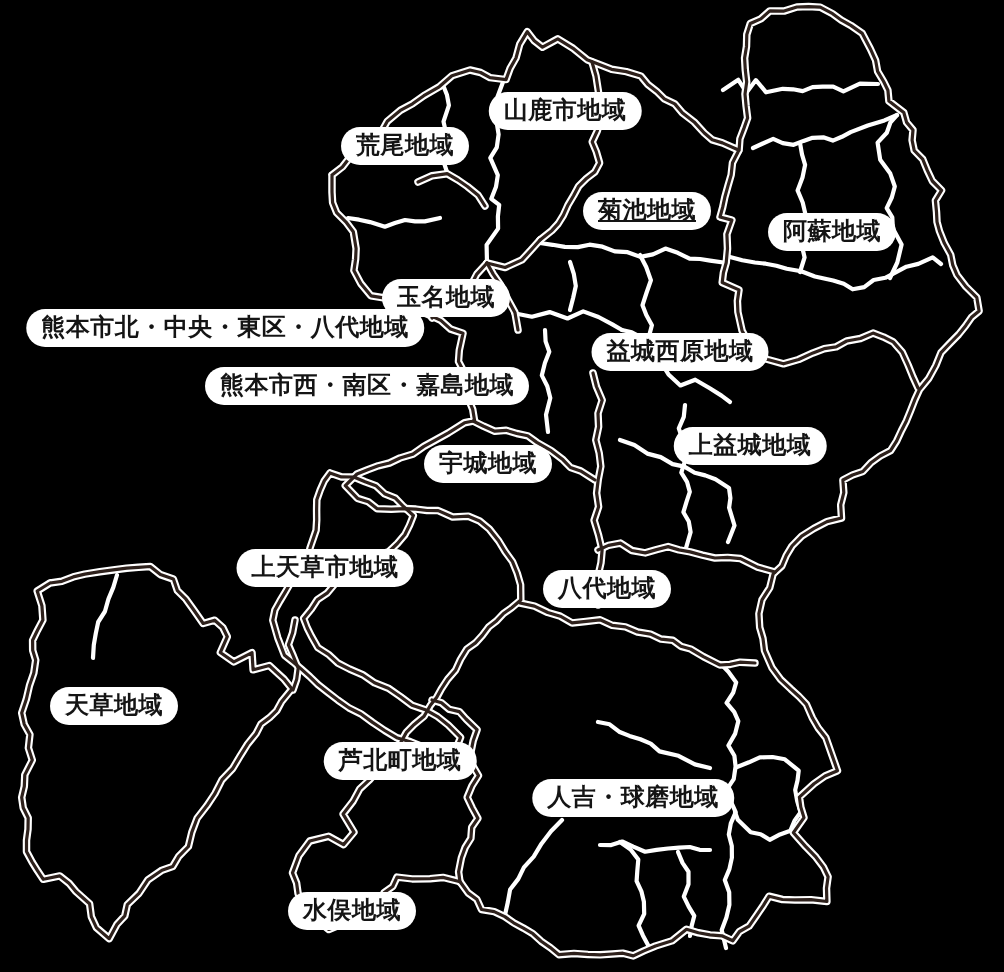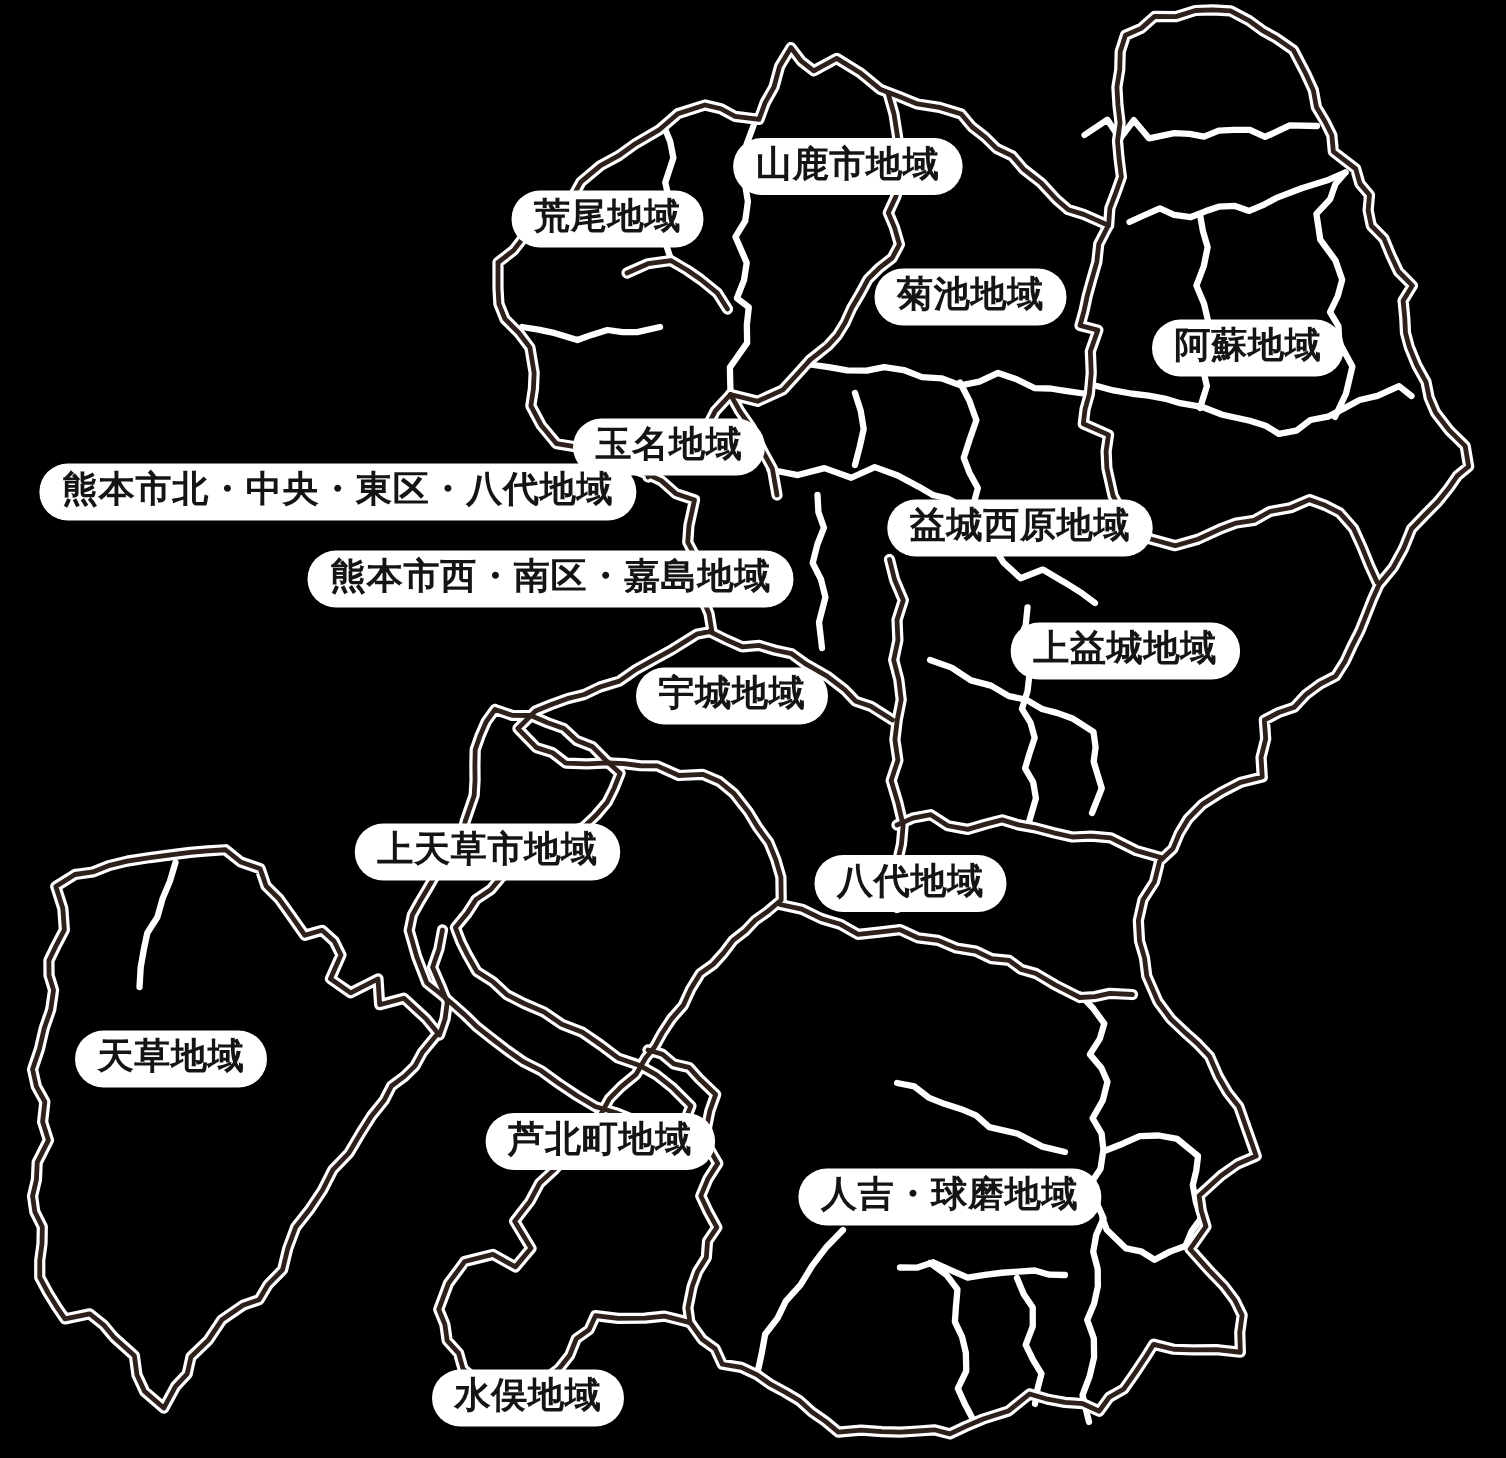--- a/index.html
+++ b/index.html
@@ -89,28 +89,28 @@
         <path d="M540.0,240.0L531.0,250.0L521.9,259.9L505.1,267.5L487,263" fill="none" stroke="#2e211c" stroke-width="3.2" stroke-linejoin="round" stroke-linecap="round"></path>
         <path d="M432.0,318.0L441.4,309.3L450.7,300.6L460.2,294.8L469.5,288.2L476.8,274.1L487,263" fill="none" stroke="#2e211c" stroke-width="3.2" stroke-linejoin="round" stroke-linecap="round"></path>
         <path d="M487.0,263.0L493.2,274.1L500.6,284.8L508.7,301.1L514.9,312.4L518,330" fill="none" stroke="#2e211c" stroke-width="3.2" stroke-linejoin="round" stroke-linecap="round"></path>
         <path d="M418.0,182.0L432.0,175.8L447.2,173.7L458.0,180.0L467.4,186.5L478.1,195.2L485,206" fill="none" stroke="#2e211c" stroke-width="3.2" stroke-linejoin="round" stroke-linecap="round"></path>
         <path d="M295.0,620.0L292.6,632.8L288.4,644.8L293.4,656.3L298.2,668.1L296.7,679.3L293,690" fill="none" stroke="#2e211c" stroke-width="3.2" stroke-linejoin="round" stroke-linecap="round"></path>
       </g>
   </svg>
   <div id="labels">
       <div class="region-label" style="left: 565px; top: 111px;">山鹿市地域</div>
       <div class="region-label" style="left: 405px; top: 146px; text-align: center;">荒尾地域</div>
-      <div class="region-label" style="left: 647px; top: 198px;">菊池地域</div>
+      <div class="region-label" style="left: 647px; top: 211px; text-decoration: underline;">菊池地域</div>
       <div class="region-label" style="left: 832px; top: 232px;">阿蘇地域</div>
       <div class="region-label" style="left: 446px; top: 255px; margin-top: 43px;">玉名地域</div>
       <div class="region-label" style="left: 225px; top: 328px;">熊本市北・中央・東区・八代地域</div>
       <div class="region-label" style="left: 680px; top: 352px; text-align: center;">益城西原地域</div>
       <div class="region-label" style="left: 367px; top: 386px;">熊本市西・南区・嘉島地域</div>
-      <div class="region-label" style="left: 750px; top: 434px; text-align: center;">上益城地域</div>
+      <div class="region-label" style="left: 750px; top: 446px; text-align: center;">上益城地域</div>
       <div class="region-label" style="left: 488px; top: 464px;">宇城地域</div>
       <div class="region-label" style="left: 325px; top: 568px;">上天草市地域</div>
       <div class="region-label" style="left: 607px; top: 589px;">八代地域</div>
       <div class="region-label" style="left: 114px; top: 706px;">天草地域</div>
       <div class="region-label" style="left: 400px; top: 761px;">芦北町地域</div>
       <div class="region-label" style="left: 633px; top: 798px;">人吉・球磨地域</div>
-      <div class="region-label" style="left: 352px; top: 932px; text-align: center;">水俣地域</div>
+      <div class="region-label" style="left: 352px; top: 911px; text-align: center;">水俣地域</div>
     </div>
 </div>
 
 </body></html>

